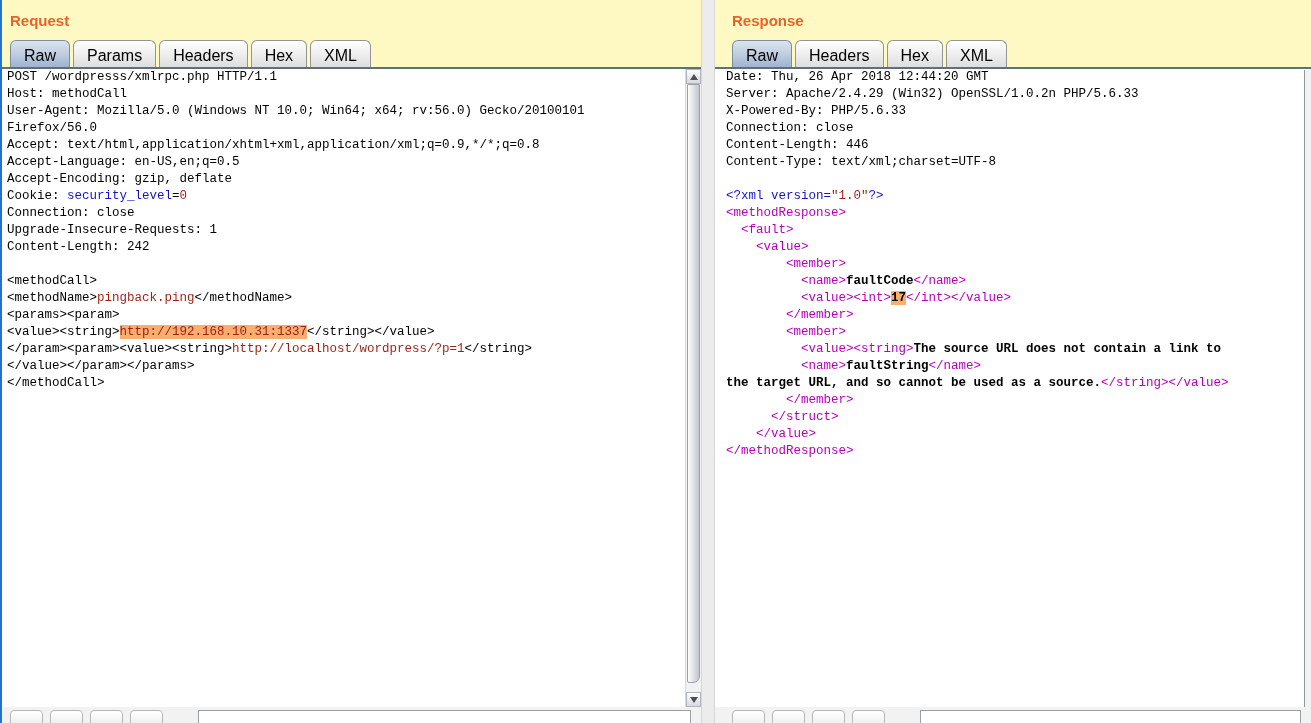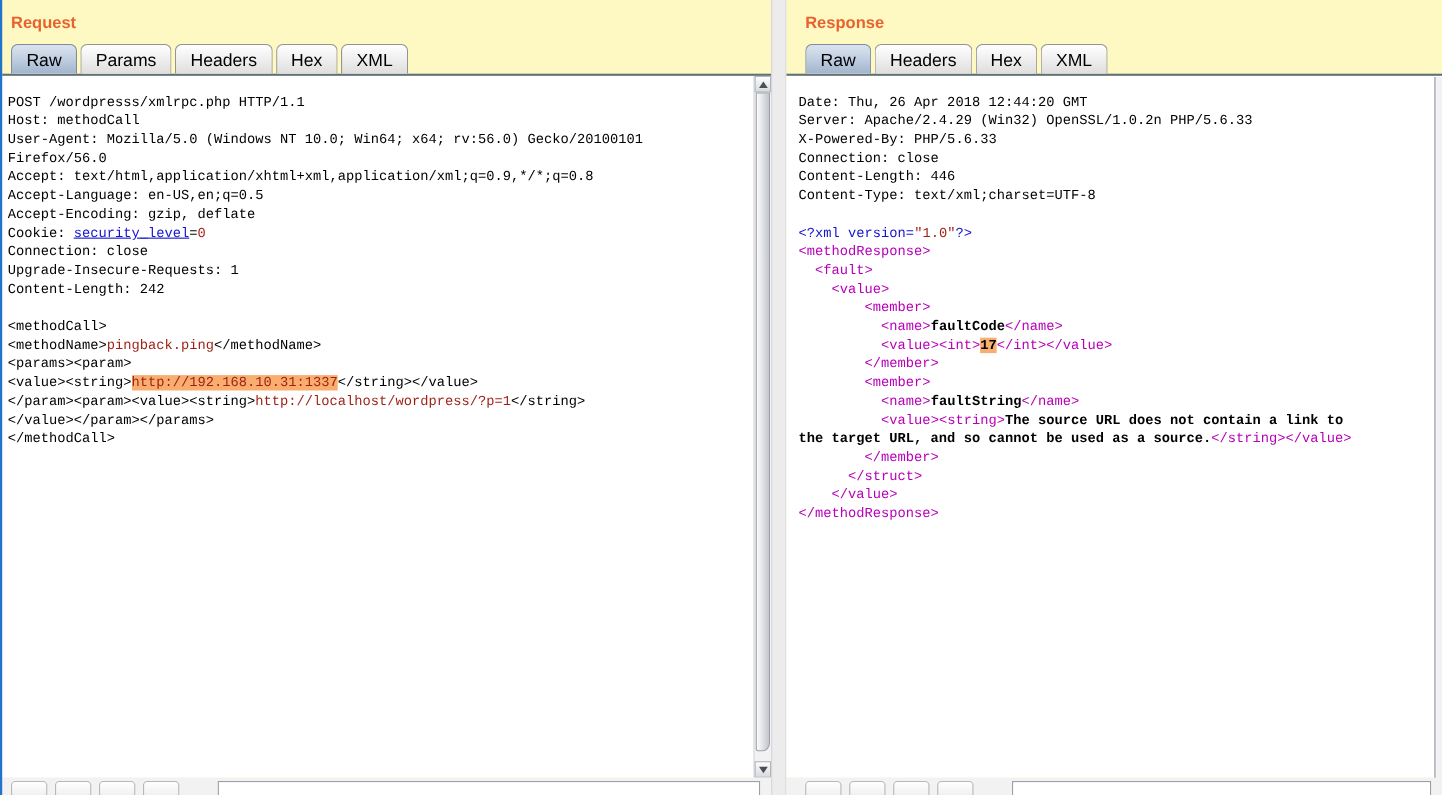--- a/index.html
+++ b/index.html
@@ -15,27 +15,27 @@
   .panel-title{color:#e8622d;font-size:15px;font-weight:bold;padding:12px 0 0 8px;height:40px}
   .panel-right .panel-title{padding-left:17px}
   .tabbar{display:flex;align-items:flex-end;padding-left:8px;border-bottom:2px solid #5f6f7c;height:29px}
   .panel-right .tabbar{padding-left:17px}
   .tab{height:27px;padding:6px 13px 0;font-size:16px;color:#000;
        background:linear-gradient(#ffffff,#dedede);
        border:1px solid #949494;border-bottom:none;border-radius:6px 6px 0 0;
        margin-right:3px;cursor:default;white-space:nowrap}
   .tab.selected{background:linear-gradient(#dbe4ef 0%,#c3d0e2 45%,#9fb4ce 100%);border-color:#7d8da0}
   .editor-wrap{flex:1;display:flex;background:#ffffff;overflow:hidden}
-  .editor{flex:1;padding:16px 0 0 5px;font-family:"Liberation Mono","DejaVu Sans Mono",monospace;
+  .editor{flex:1;padding:0 0 0 5px;font-family:"Liberation Mono","DejaVu Sans Mono",monospace;
           font-size:12.5px;line-height:17px;color:#000;overflow:hidden}
   .panel-right .editor{padding-left:11px}
   .line{height:17px;white-space:pre}
   .seg-p{color:#000}
   .seg-bl{color:#1414cc}
-  .seg-blu{color:#1414cc;text-decoration:underline}
+  .seg-blu{color:#1414cc;}
   .seg-r{color:#9e1f14}
   .seg-hl{color:#9e1f14;background:#f9ae70}
   .seg-tag{color:#b800b8}
   .seg-b{color:#000;font-weight:bold}
   .seg-hlb{color:#000;font-weight:bold;background:#f9ae70}
   .vscroll{width:16px;background:#f2f2f5;border-left:1px solid #d8d8d8;display:flex;flex-direction:column}
   .scroll-btn{height:15px;background:linear-gradient(#fdfdfd,#d8dade);border:1px solid #b0b6bd;
               display:flex;align-items:center;justify-content:center;flex:none}
   .tri-up{width:0;height:0;border-left:4px solid transparent;border-right:4px solid transparent;border-bottom:6px solid #4a4f55}
   .tri-down{width:0;height:0;border-left:4px solid transparent;border-right:4px solid transparent;border-top:6px solid #4a4f55}
@@ -128,22 +128,22 @@
           <div class="line">&nbsp;</div>
           <div class="line"><span class="seg-bl">&lt;?xml version=</span><span class="seg-r">"1.0"</span><span class="seg-bl">?&gt;</span></div>
           <div class="line"><span class="seg-tag">&lt;methodResponse&gt;</span></div>
           <div class="line"><span class="seg-tag">  &lt;fault&gt;</span></div>
           <div class="line"><span class="seg-tag">    &lt;value&gt;</span></div>
           <div class="line"><span class="seg-tag">        &lt;member&gt;</span></div>
           <div class="line"><span class="seg-p">          </span><span class="seg-tag">&lt;name&gt;</span><span class="seg-b">faultCode</span><span class="seg-tag">&lt;/name&gt;</span></div>
           <div class="line"><span class="seg-p">          </span><span class="seg-tag">&lt;value&gt;&lt;int&gt;</span><span class="seg-hlb">17</span><span class="seg-tag">&lt;/int&gt;&lt;/value&gt;</span></div>
           <div class="line"><span class="seg-tag">        &lt;/member&gt;</span></div>
           <div class="line"><span class="seg-tag">        &lt;member&gt;</span></div>
+          <div class="line"><span class="seg-p">          </span><span class="seg-tag">&lt;value&gt;&lt;string&gt;</span><span class="seg-b">The source URL does not contain a link to</span></div>
           <div class="line"><span class="seg-p">          </span><span class="seg-tag">&lt;name&gt;</span><span class="seg-b">faultString</span><span class="seg-tag">&lt;/name&gt;</span></div>
-          <div class="line"><span class="seg-p">          </span><span class="seg-tag">&lt;value&gt;&lt;string&gt;</span><span class="seg-b">The source URL does not contain a link to</span></div>
           <div class="line"><span class="seg-b">the target URL, and so cannot be used as a source.</span><span class="seg-tag">&lt;/string&gt;&lt;/value&gt;</span></div>
           <div class="line"><span class="seg-tag">        &lt;/member&gt;</span></div>
           <div class="line"><span class="seg-tag">      &lt;/struct&gt;</span></div>
           <div class="line"><span class="seg-tag">    &lt;/value&gt;</span></div>
           <div class="line"><span class="seg-tag">&lt;/methodResponse&gt;</span></div>
         </div>
     </div>
     <div class="response-scroll-cut"></div>
     <div class="searchbar">
       <div class="sbtn"></div>

